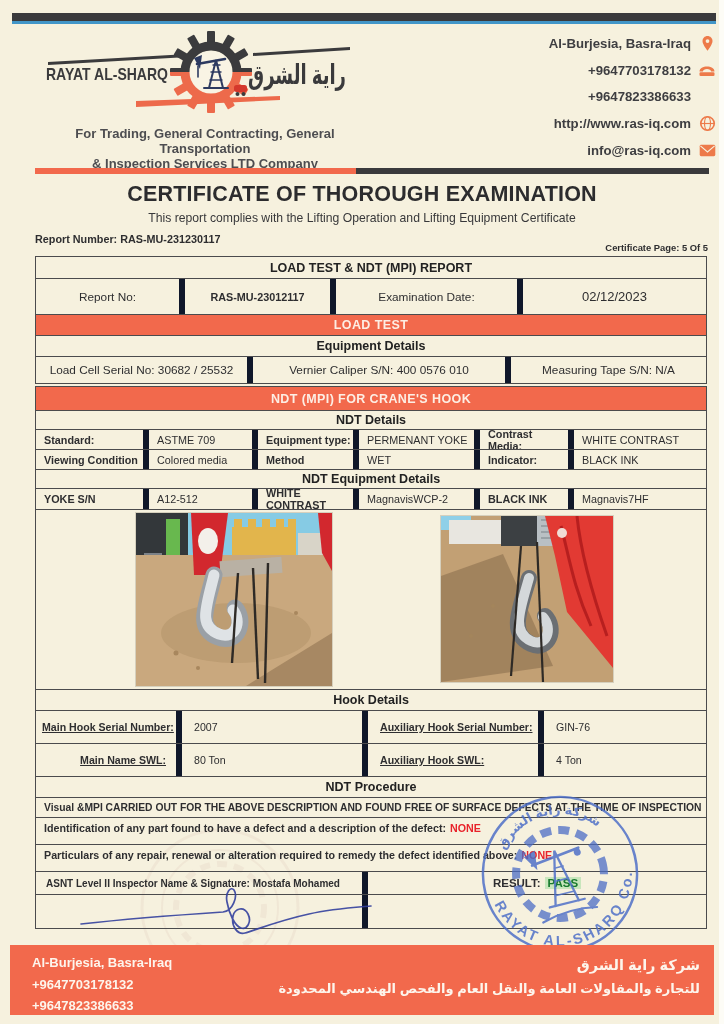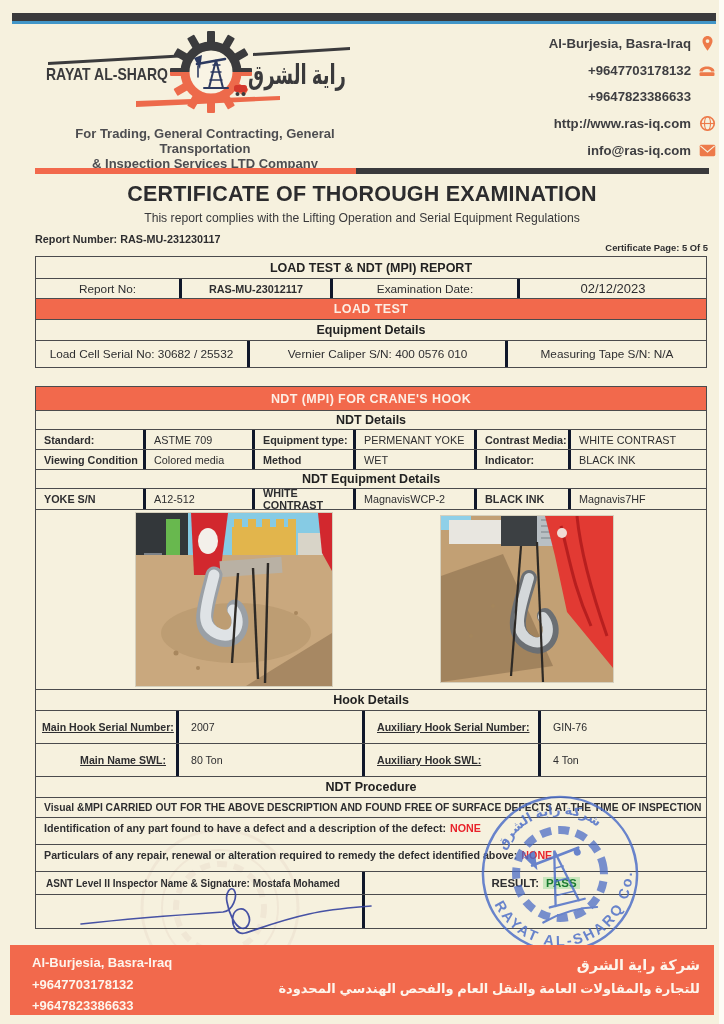--- a/index.html
+++ b/index.html
@@ -22,21 +22,21 @@
   
   .cert-title{left:0;top:182px;width:724px;text-align:center;font-size:21.5px;font-weight:700;color:#2c2c2e;letter-spacing:.2px;}
   .cert-sub{left:0;top:211px;width:724px;text-align:center;font-size:12.2px;font-weight:500;color:#38383a;}
   .report-line{left:35px;top:233px;font-size:10.8px;}
   .report-line .l{font-weight:600;} .report-line .v{font-weight:700;}
   .cert-page{right:16px;top:242px;font-size:9.4px;font-weight:600;text-align:right;}
   
   .tbl{position:absolute;left:35px;width:670px;border:1.5px solid #4b4b4d;}
   .row{display:flex;border-top:1px solid #4b4b4d;box-sizing:border-box;position:relative;}
   .row:first-child{border-top:none;}
-  .cell{border-left:3px solid #0f172a;box-sizing:border-box;display:flex;align-items:center;overflow:hidden;}
+  .cell{border-left:6px solid #0f172a;box-sizing:border-box;display:flex;align-items:center;overflow:hidden;}
   .cell:first-child{border-left:none;}
   .grow{flex:1;}
   .c{justify-content:center;text-align:center;}
   .hdr{font-weight:700;font-size:12.5px;color:#222;}
   .banner{background:#f2694c;color:#fdeee4;font-weight:700;font-size:12.5px;letter-spacing:.4px;}
   .fs12{font-size:11.8px;} .fs11{font-size:10.8px;}
   .lbl{font-weight:700;}
   .pl{padding-left:8px;} .pl2{padding-left:12px;}
   .und{text-decoration:underline;}
   .proc{font-weight:700;font-size:10.7px;padding-left:8px;}
@@ -160,40 +160,40 @@
           <rect x="1" y="1" width="22" height="16" rx="2" fill="#ed7a4a"></rect>
           <path d="M2 2.5 L12 11 L22 2.5" stroke="#f6f1de" stroke-width="1.6" fill="none"></path>
         </svg>
     </span>
   </div>
 </div>
 
 <div class="abs divider-red"></div>
 <div class="abs divider-dark"></div>
 <div class="abs cert-title">CERTIFICATE OF THOROUGH EXAMINATION</div>
-<div class="abs cert-sub">This report complies with the Lifting Operation and Serial Equipment Regulations</div>
+<div class="abs cert-sub">This report complies with the Lifting Operation and Lifting Equipment Certificate</div>
 <div class="abs report-line">
   <span class="l">Report Number:</span>
   <span class="v">RAS-MU-231230117</span>
 </div>
 <div class="abs cert-page">Certificate Page: 5 Of 5</div>
 
 <svg class="abs ghost" width="180" height="180" viewBox="0 0 180 180">
   <g fill="none" stroke="rgba(196,152,138,0.20)">
     <circle cx="90" cy="90" r="78" stroke-width="3"></circle>
     <circle cx="90" cy="90" r="58" stroke-width="2"></circle>
     <circle cx="90" cy="90" r="44" stroke-width="6" stroke-dasharray="10 7"></circle>
   </g>
 </svg>
 
 <div class="tbl" style="top:256px;">
   <div class="row c" style="height:21px;">
     <div class="cell c grow hdr">LOAD TEST &amp; NDT (MPI) REPORT</div>
   </div>
-  <div class="row" style="height:20px;">
+  <div class="row" style="height:36px;">
     <div class="cell c fs12" style="width:143px;">Report No:</div>
     <div class="cell c fs11 lbl" style="width:151px;">RAS-MU-23012117</div>
     <div class="cell c fs12" style="width:187px;">Examination Date:</div>
     <div class="cell c grow" style="font-size:13px;">02/12/2023</div>
   </div>
   <div class="row c banner" style="height:21px;">
     <div class="cell c grow">LOAD TEST</div>
   </div>
   <div class="row c" style="height:21px;">
     <div class="cell c grow hdr">Equipment Details</div>

